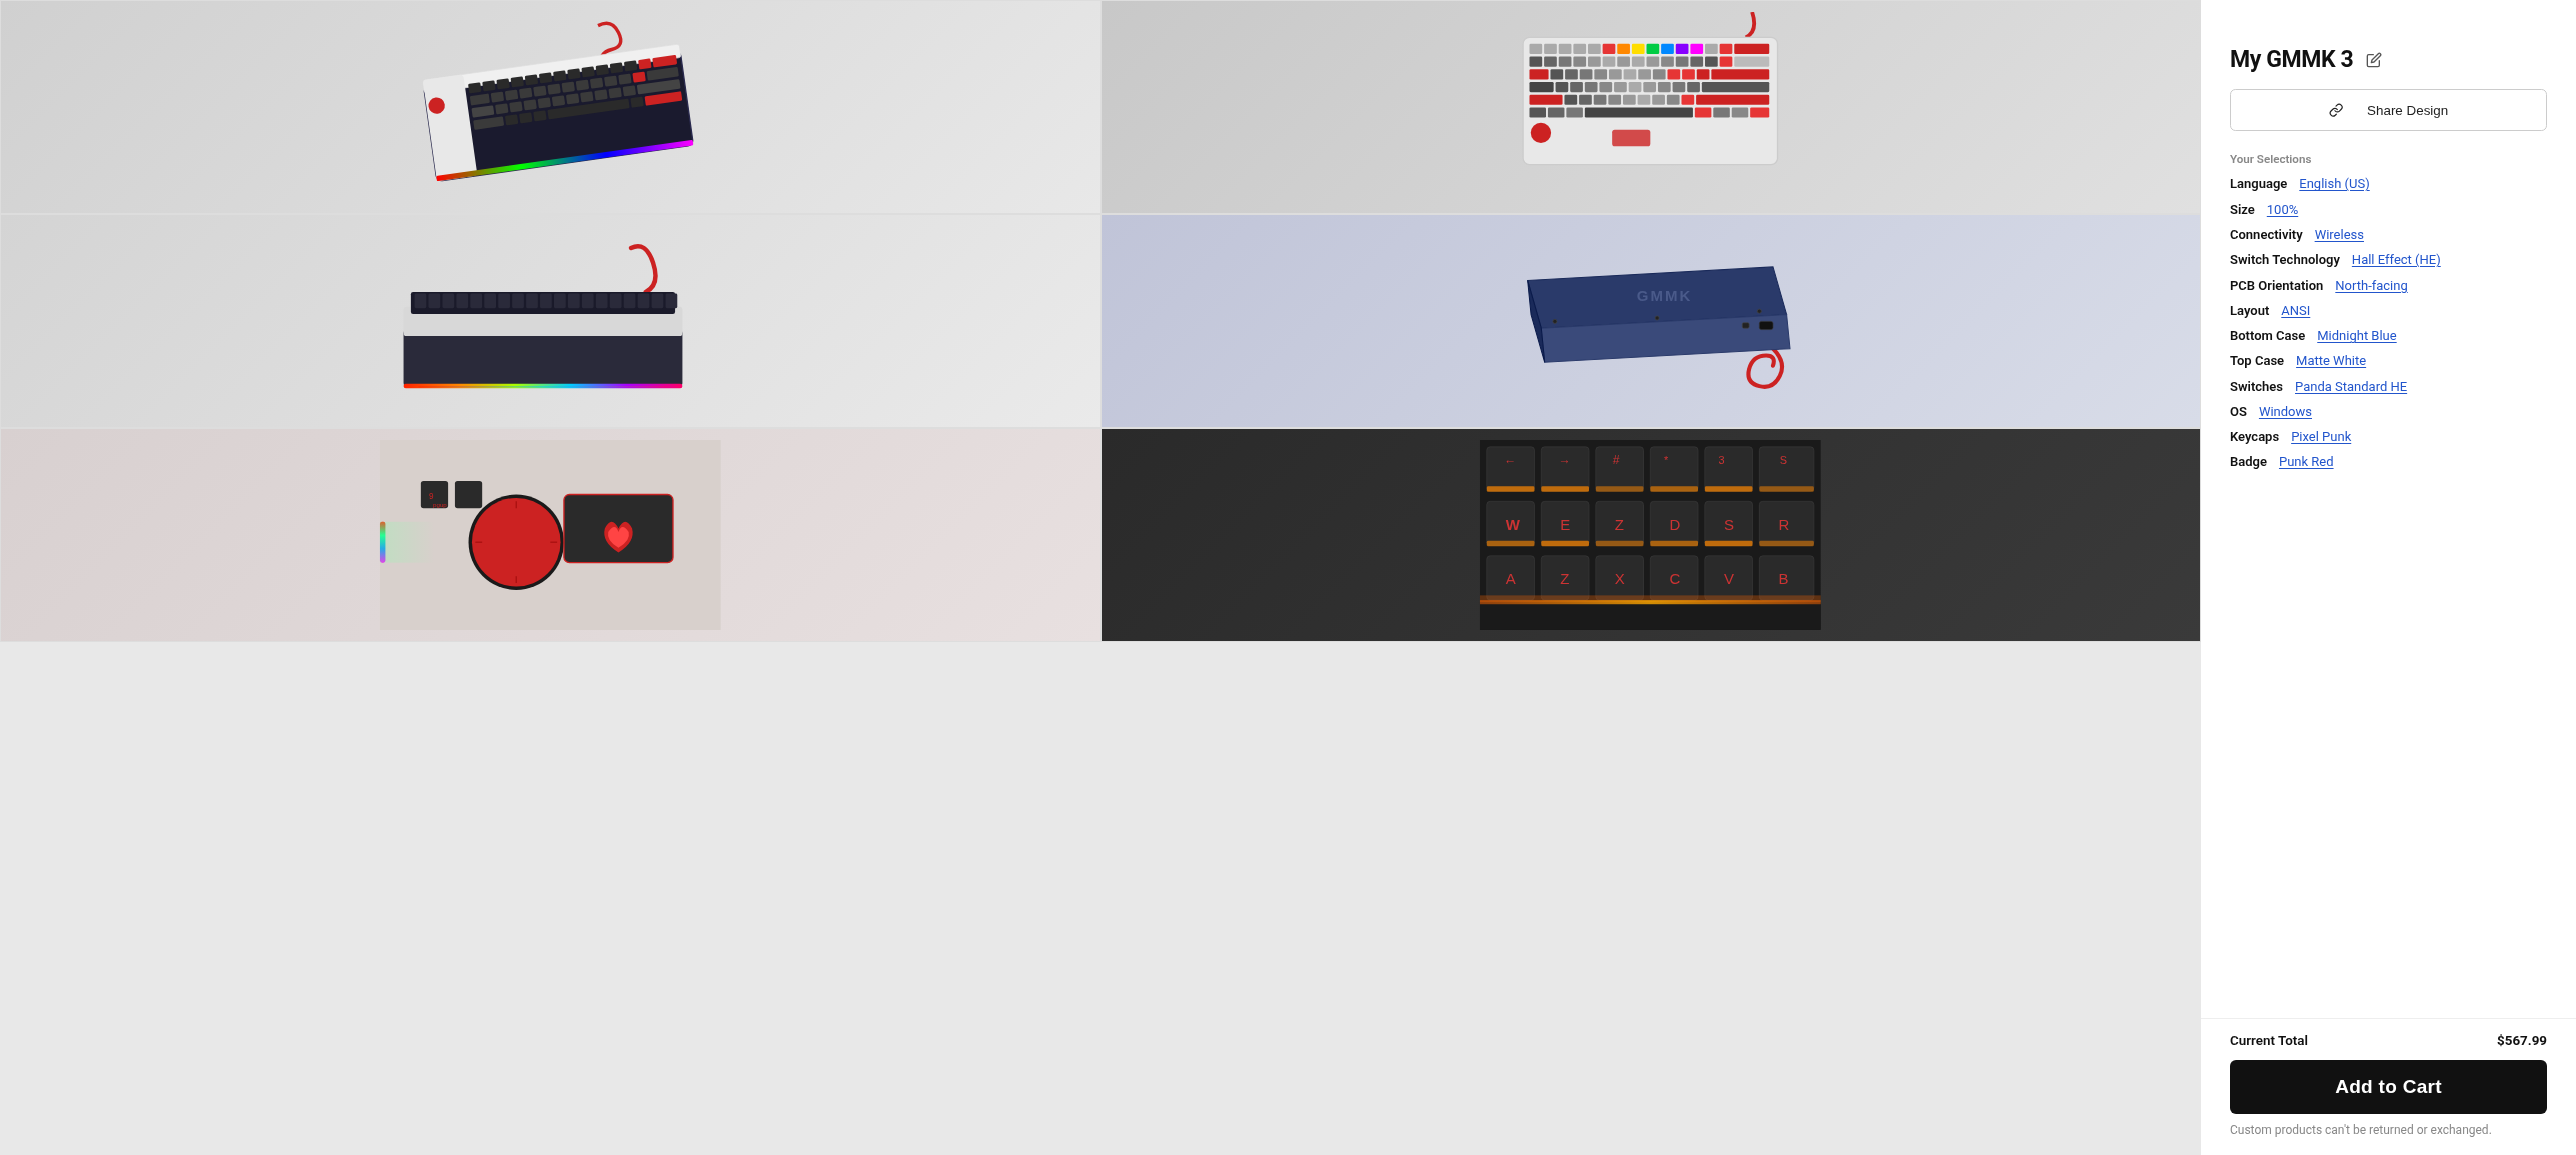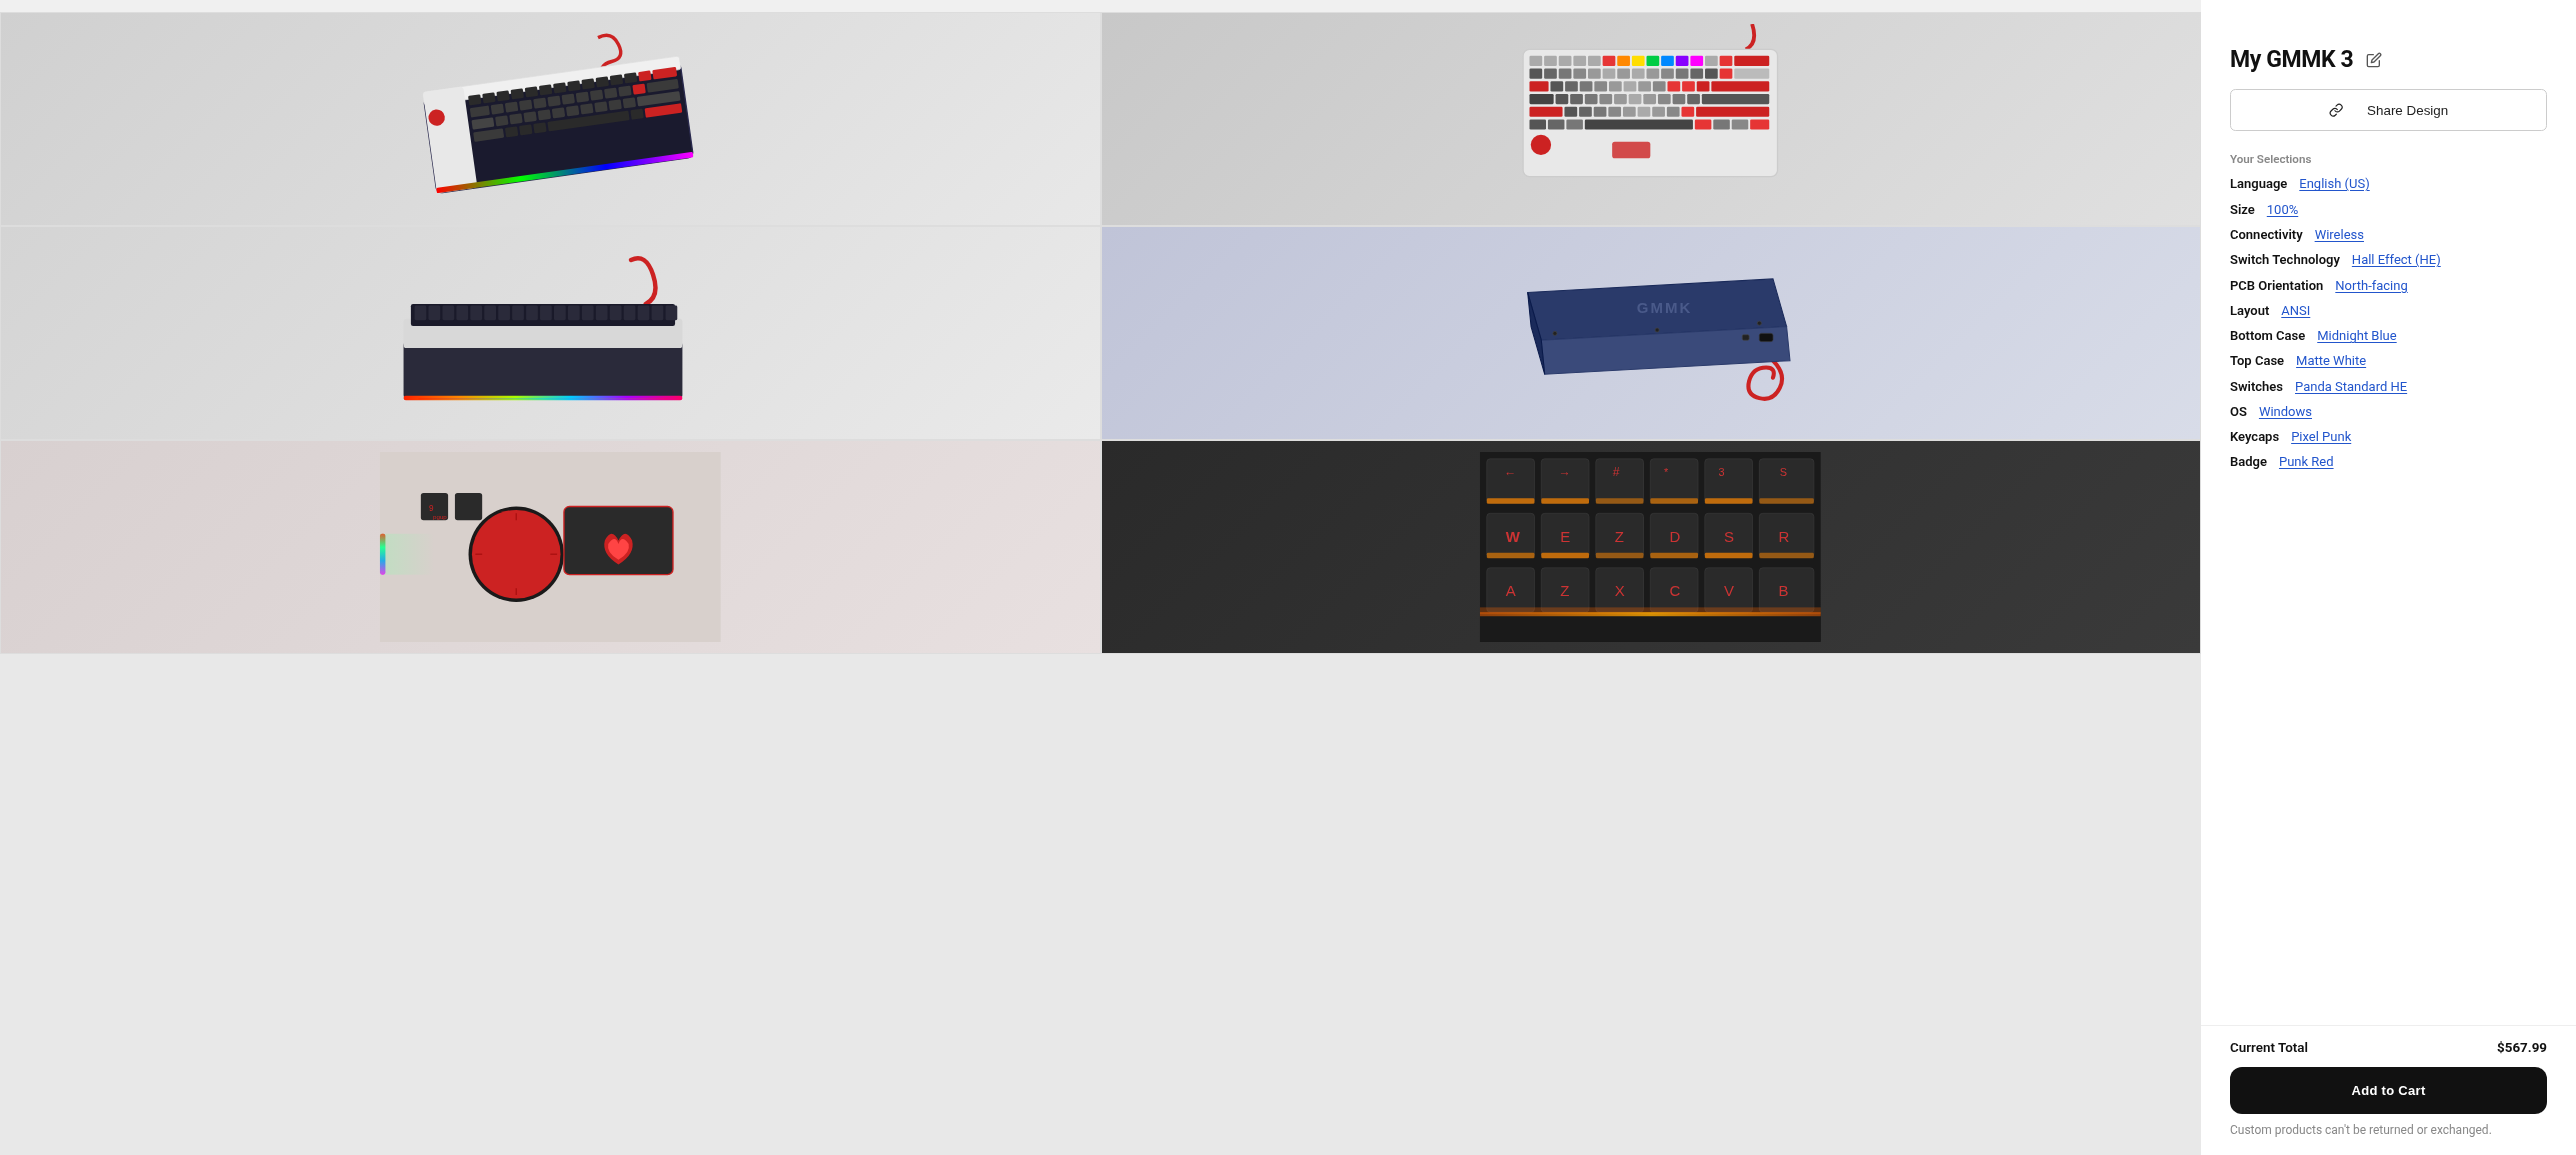--- a/index.html
+++ b/index.html
@@ -10,21 +10,20 @@
       min-height: 100vh;
     }
 
     .gallery-section {
       flex: 1;
       display: grid;
       grid-template-columns: 1fr 1fr;
       grid-template-rows: repeat(3, 214px);
       gap: 0;
       background: #e8e8e8;
-      margin-top: 12px;
     }
 
     .gallery-cell {
       background: #e8e8e8;
       display: flex;
       align-items: center;
       justify-content: center;
       overflow: hidden;
       border: 0.9px solid #ddd;
     }
@@ -173,23 +172,23 @@
       font-size: 13.4px;
       font-weight: 700;
       color: #111;
     }
 
     .add-to-cart-btn {
       width: 100%;
       background: #111111;
       color: #ffffff;
       border: none;
-      border-radius: 12px;
+      border-radius: 6px;
       padding: 16px 0;
-      font-size: 13px;
+      font-size: 19px;
       font-weight: 600;
       cursor: pointer;
       letter-spacing: 0.3px;
       margin-bottom: 9px;
     }
 
     .return-note {
       font-size: 12px;
       color: #888;
       text-align: left;

